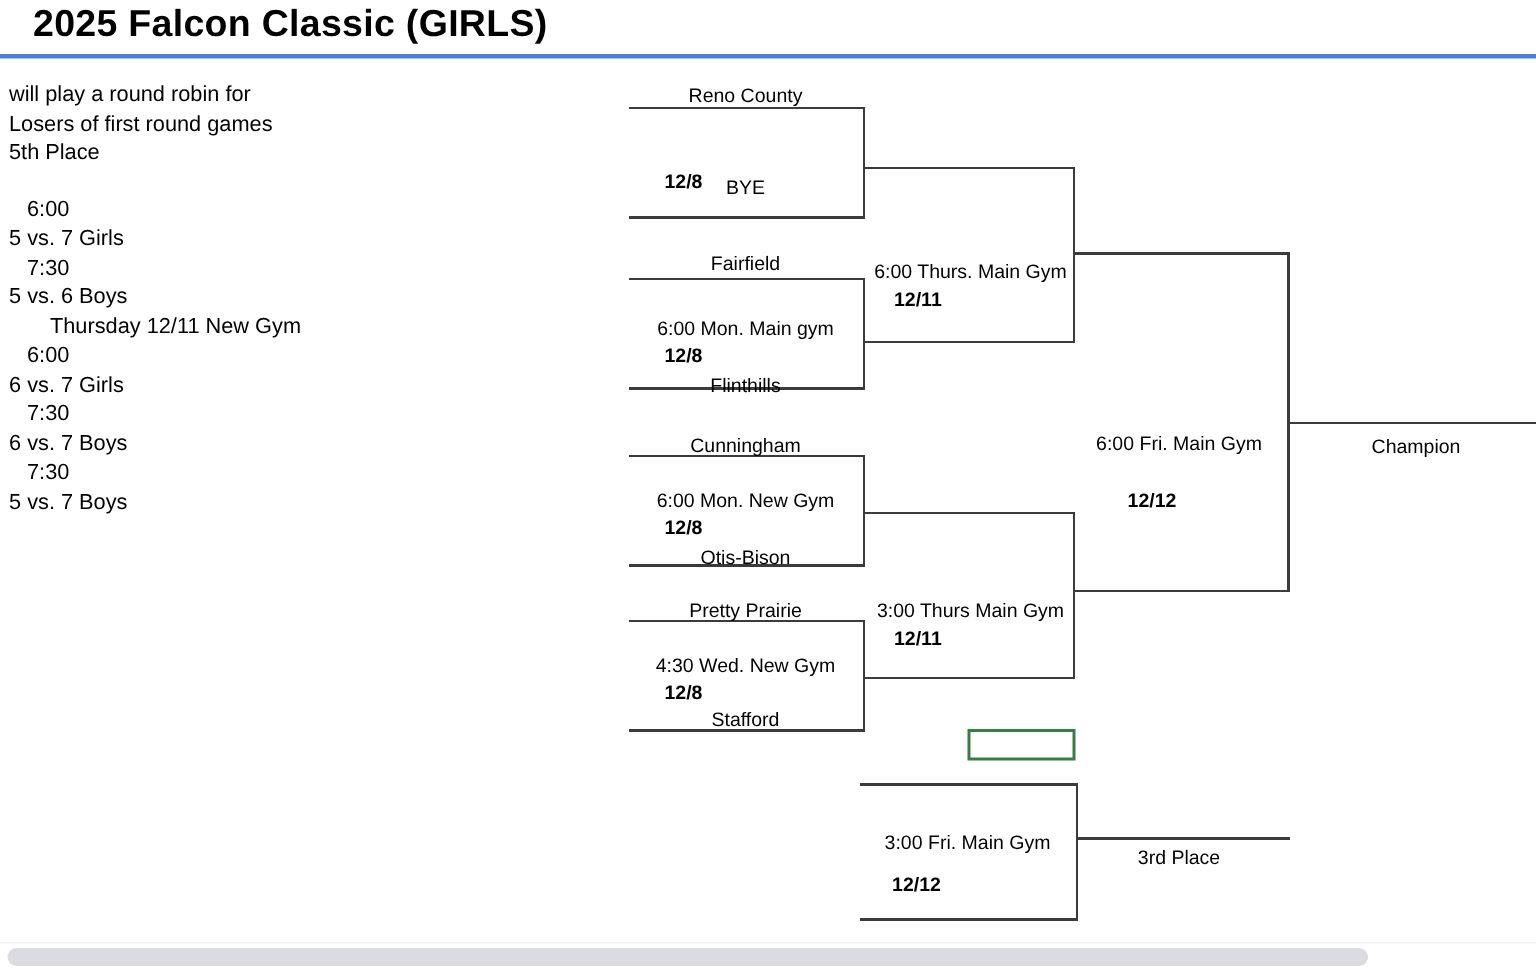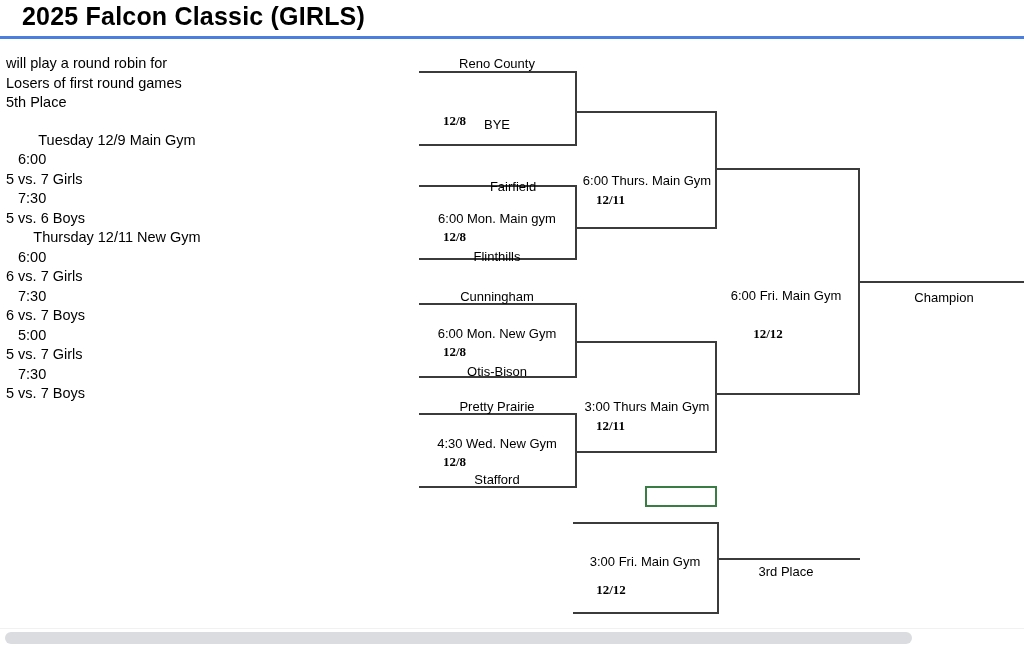--- a/index.html
+++ b/index.html
@@ -73,21 +73,21 @@
   }
   .bracket svg { display: block; }
 
   .lbl {
     position: absolute;
     font-size: 13px;
     line-height: 15px;
     white-space: nowrap;
     color: #000;
   }
-  .lbl.bold { font-weight: bold; font-family: Liberation Serif, serif; }
+  .lbl.bold { font-weight: bold; }
   .lbl.center { transform: translateX(-50%); }
 
   
   .green-box {
     position: absolute;
     left: 645px;
     top: 486px;
     width: 72px;
     height: 21px;
     border: 2px solid #3a7d44;
@@ -121,44 +121,39 @@
 <div class="page-title">2025 Falcon Classic (GIRLS)</div>
 <div class="header-rule"></div>
 
 <div class="info-panel">
   <div class="info-note">will play a round robin for</div>
   <div class="info-note">Losers of first round games</div>
   <div class="info-note">5th Place</div>
 
   <div class="info-gap"></div>
 
-  <div class="sched-head">Tuesday 12/9 Main Gym</div>
   <div class="sched-row">
     <span class="t">6:00</span>
     <span class="m">5 vs. 7 Girls</span>
   </div>
   <div class="sched-row">
     <span class="t">7:30</span>
     <span class="m">5 vs. 6 Boys</span>
   </div>
 
   <div class="sched-head">Thursday 12/11 New Gym</div>
   <div class="sched-row">
     <span class="t">6:00</span>
     <span class="m">6 vs. 7 Girls</span>
   </div>
   <div class="sched-row">
     <span class="t">7:30</span>
     <span class="m">6 vs. 7 Boys</span>
   </div>
 
-  <div class="sched-row">
-    <span class="t">5:00</span>
-    <span class="m">5 vs. 7 Girls</span>
-  </div>
   <div class="sched-row">
     <span class="t">7:30</span>
     <span class="m">5 vs. 7 Boys</span>
   </div>
 </div>
 
 <div class="bracket">
 
   <svg width="1024" height="620" xmlns="http://www.w3.org/2000/svg">
     <g stroke="#3b3b3b" stroke-width="1.6" fill="none" shape-rendering="crispEdges">
@@ -183,21 +178,21 @@
 
       <path d="M718,559 H860"></path>
 
     </g>
   </svg>
 
   <div class="lbl center" style="left:497px; top:56px;">Reno County</div>
   <div class="lbl bold" style="left:443px; top:113px;">12/8</div>
   <div class="lbl center" style="left:497px; top:117px;">BYE</div>
 
-  <div class="lbl center" style="left:497px; top:179px;margin-left:16px;">Fairfield</div>
+  <div class="lbl center" style="left:497px; top:168px;">Fairfield</div>
   <div class="lbl center" style="left:497px; top:211px;">6:00 Mon. Main gym</div>
   <div class="lbl bold" style="left:443px; top:229px;">12/8</div>
   <div class="lbl center" style="left:497px; top:249px;">Flinthills</div>
 
   <div class="lbl center" style="left:497px; top:289px;">Cunningham</div>
   <div class="lbl center" style="left:497px; top:326px;">6:00 Mon. New Gym</div>
   <div class="lbl bold" style="left:443px; top:344px;">12/8</div>
   <div class="lbl center" style="left:497px; top:364px;">Otis-Bison</div>
 
   <div class="lbl center" style="left:497px; top:399px;">Pretty Prairie</div>

